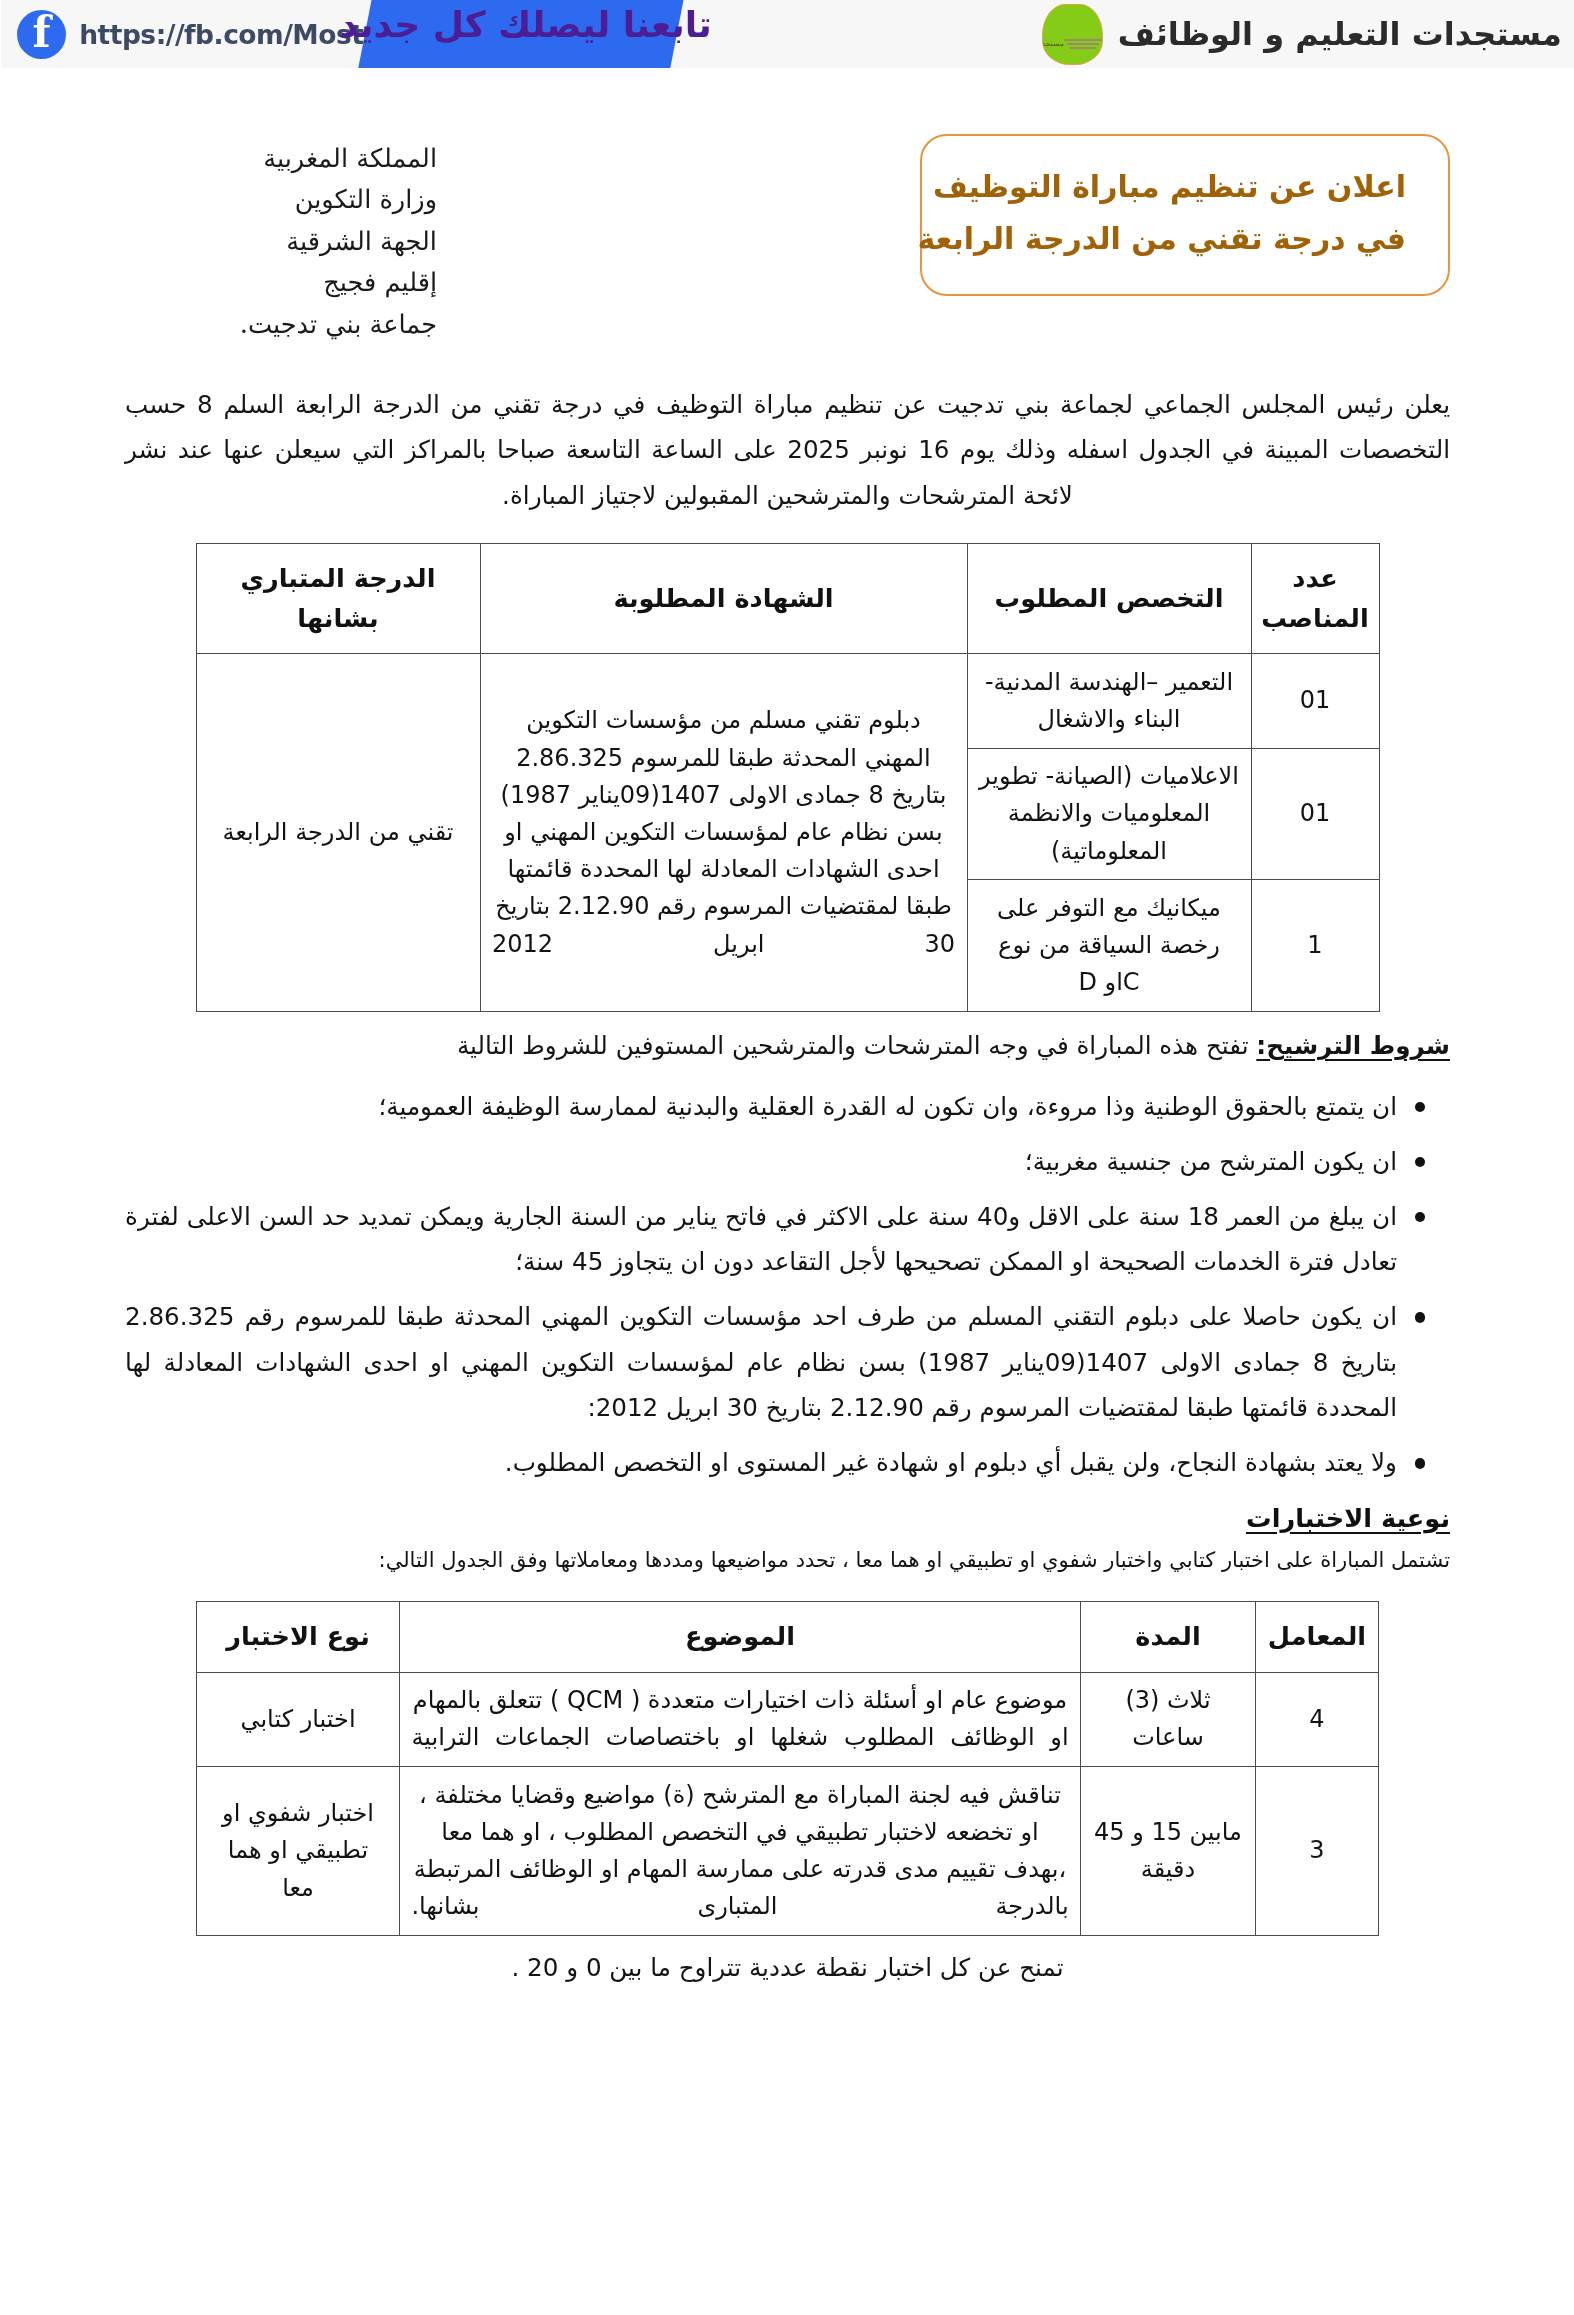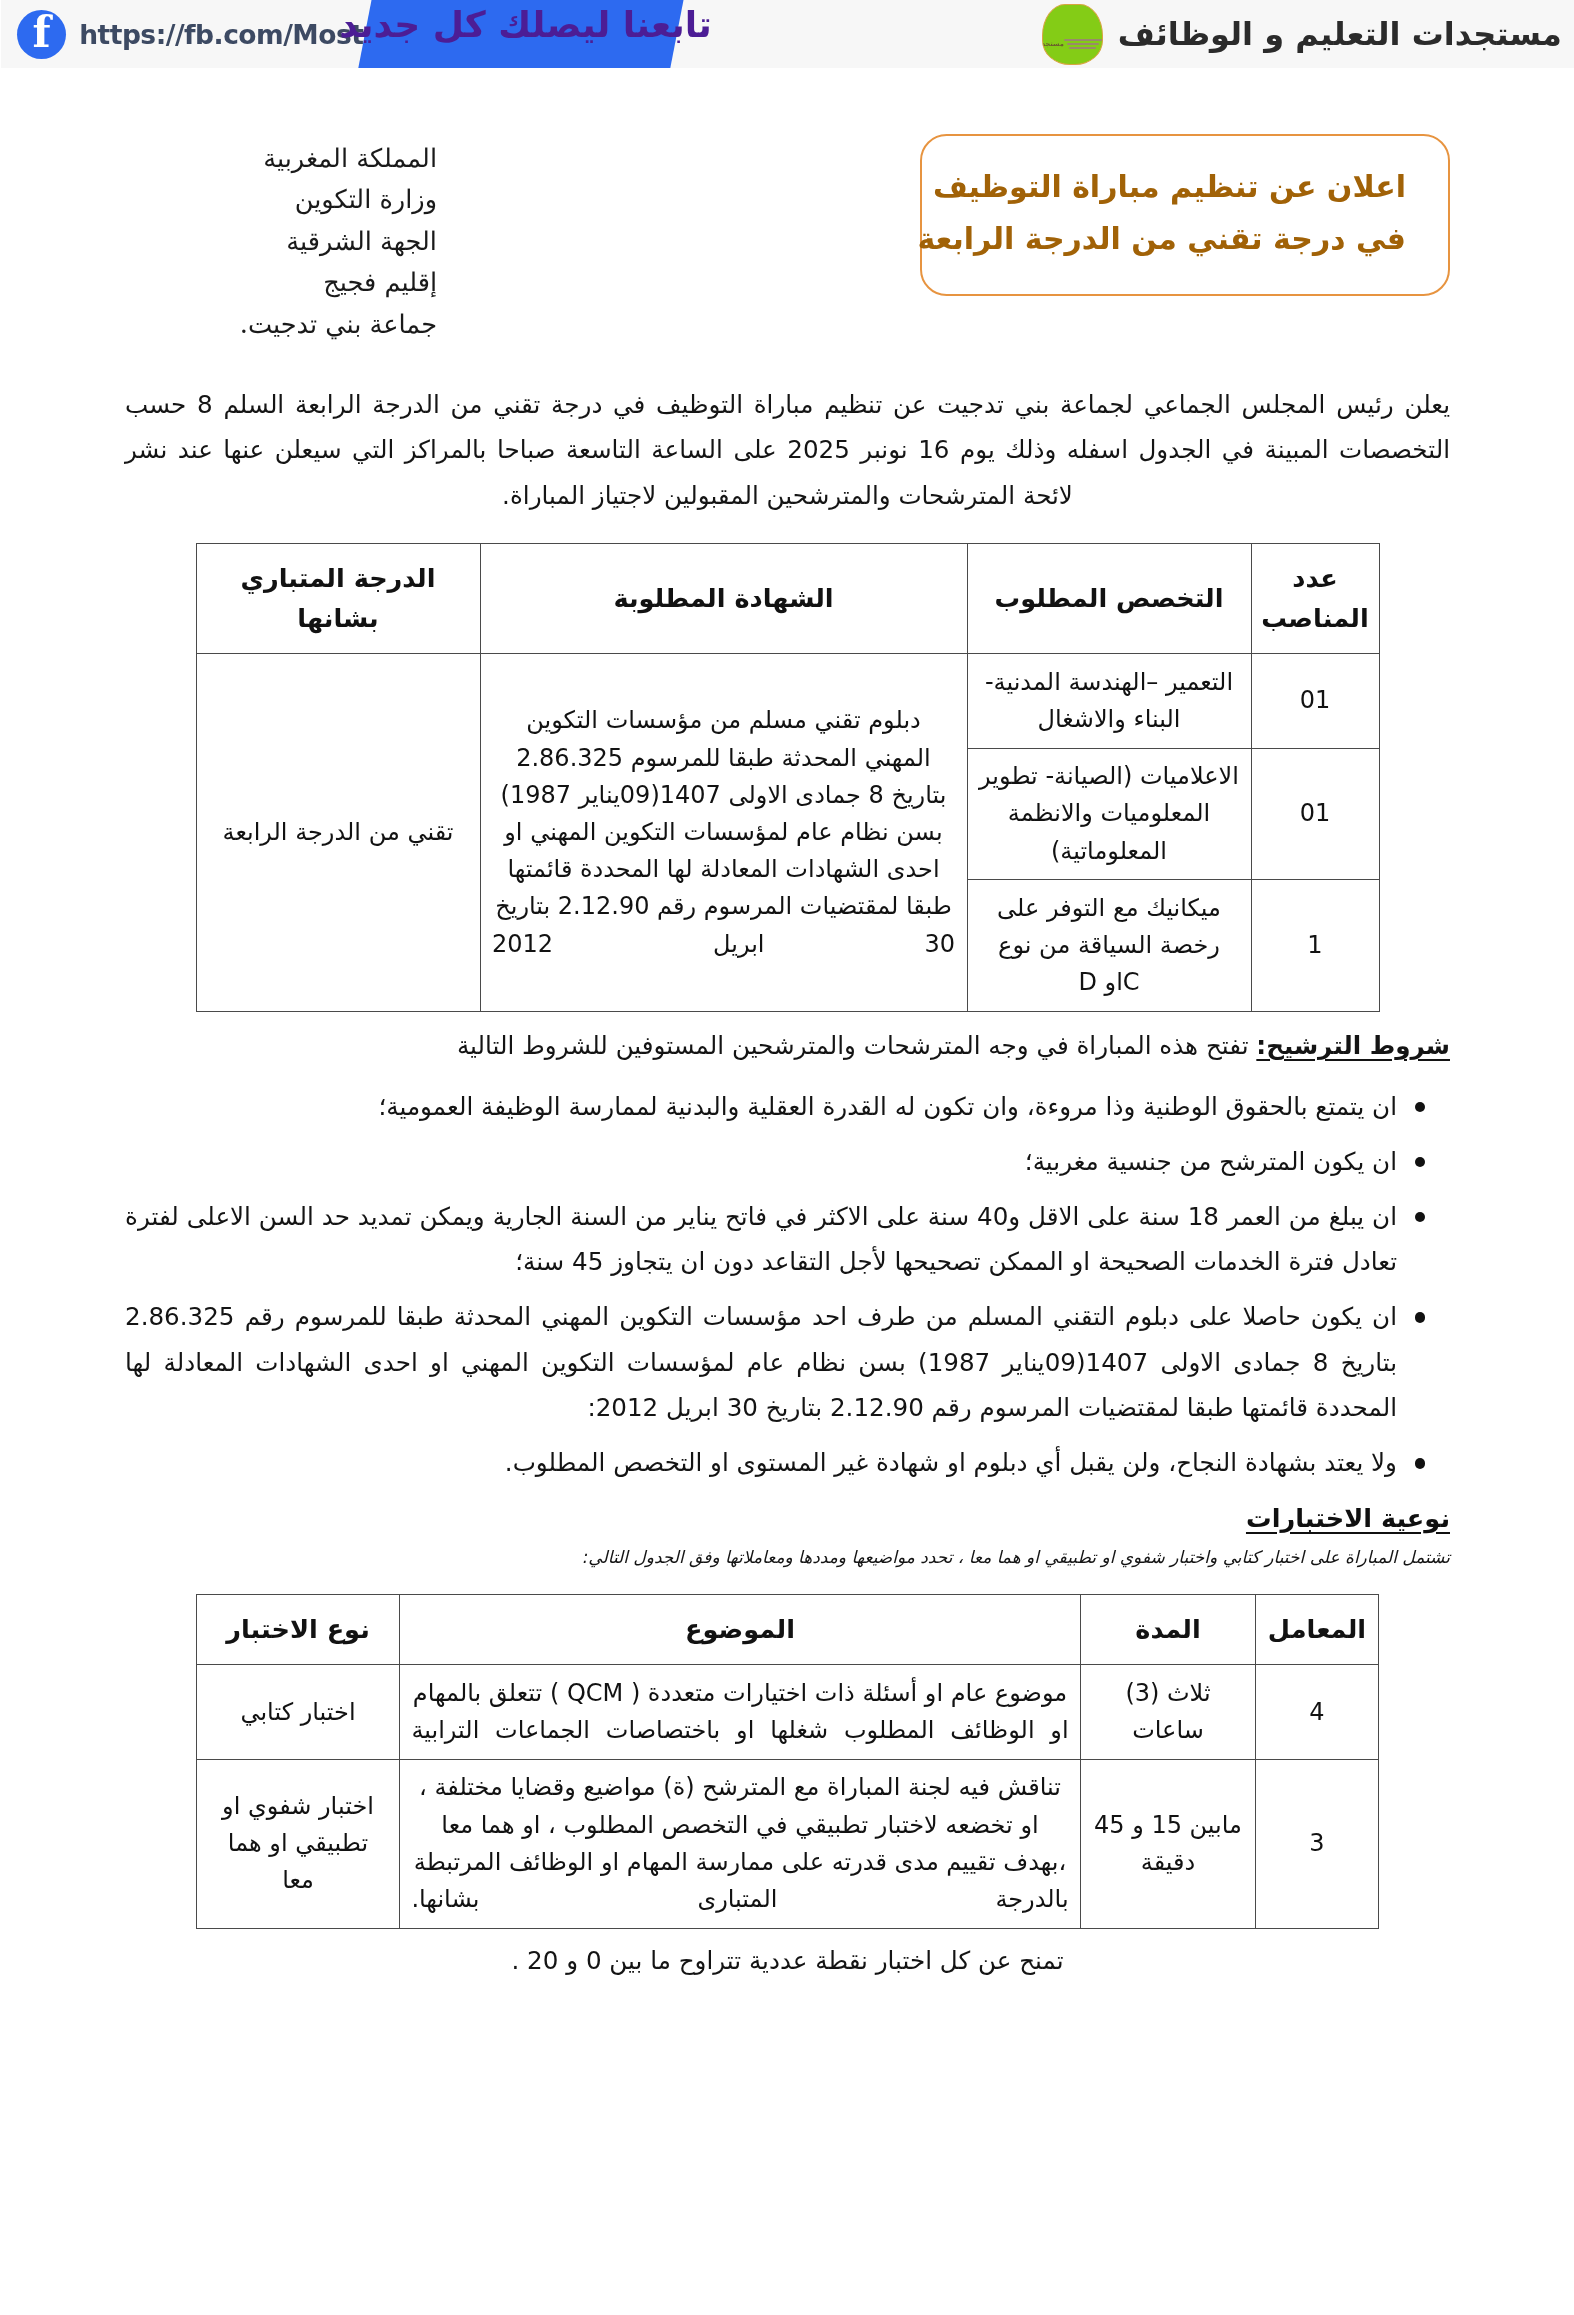--- a/index.html
+++ b/index.html
@@ -282,26 +282,25 @@
     position: absolute;
     right: -28px;
     top: 18px;
     width: 10.4px; height: 10.4px;
     background: #111;
     border-radius: 50%;
   }
 
   .para {
     margin-top: 9.5px;
-    font-size: 17px;
+    font-size: 21px;
     line-height: 1.8;
     text-align: justify;
     text-align-last: right;
     color: #141414;
-    font-style: italic;
   }
   .tail-note {
     margin-top: 11.4px;
     font-size: 24.6px;
     line-height: 1.7;
     text-align: center;
     color: #141414;
   }
 </style>
 </head>

